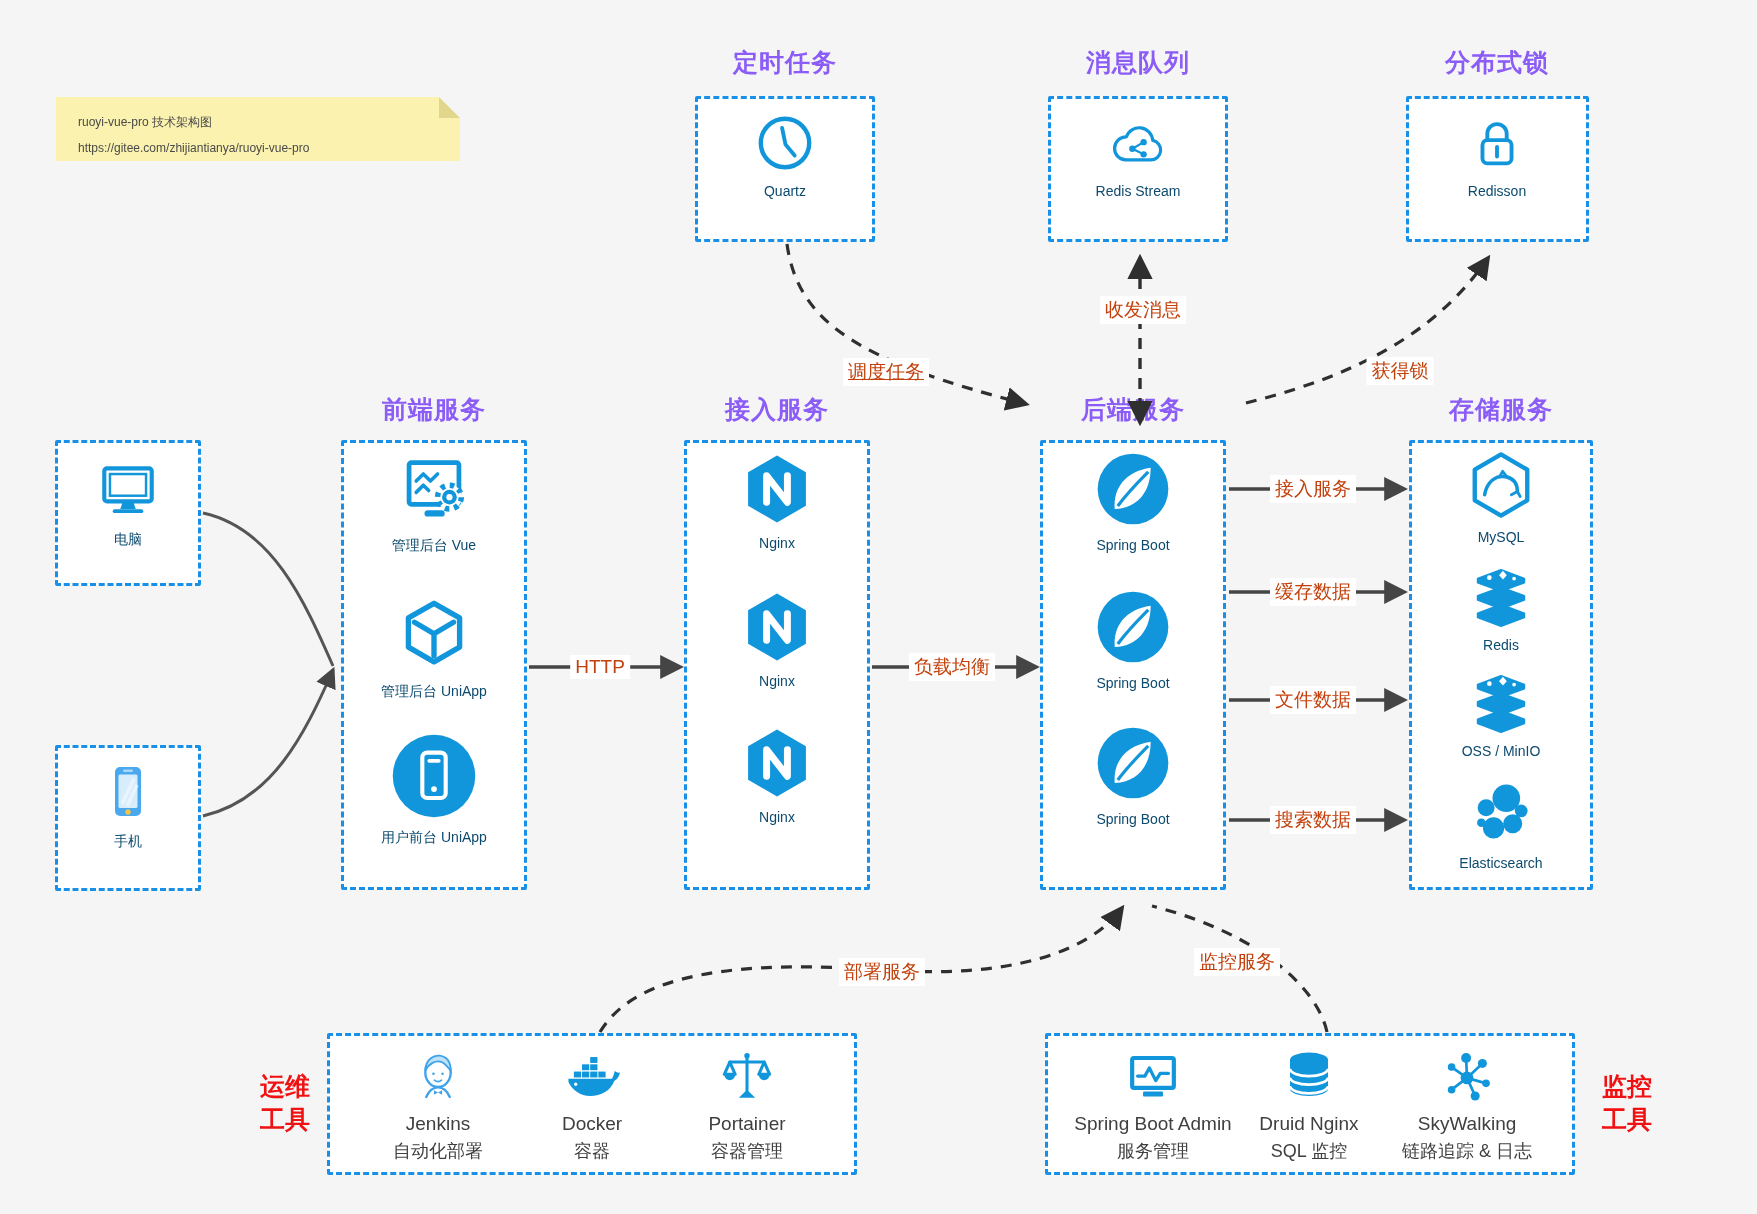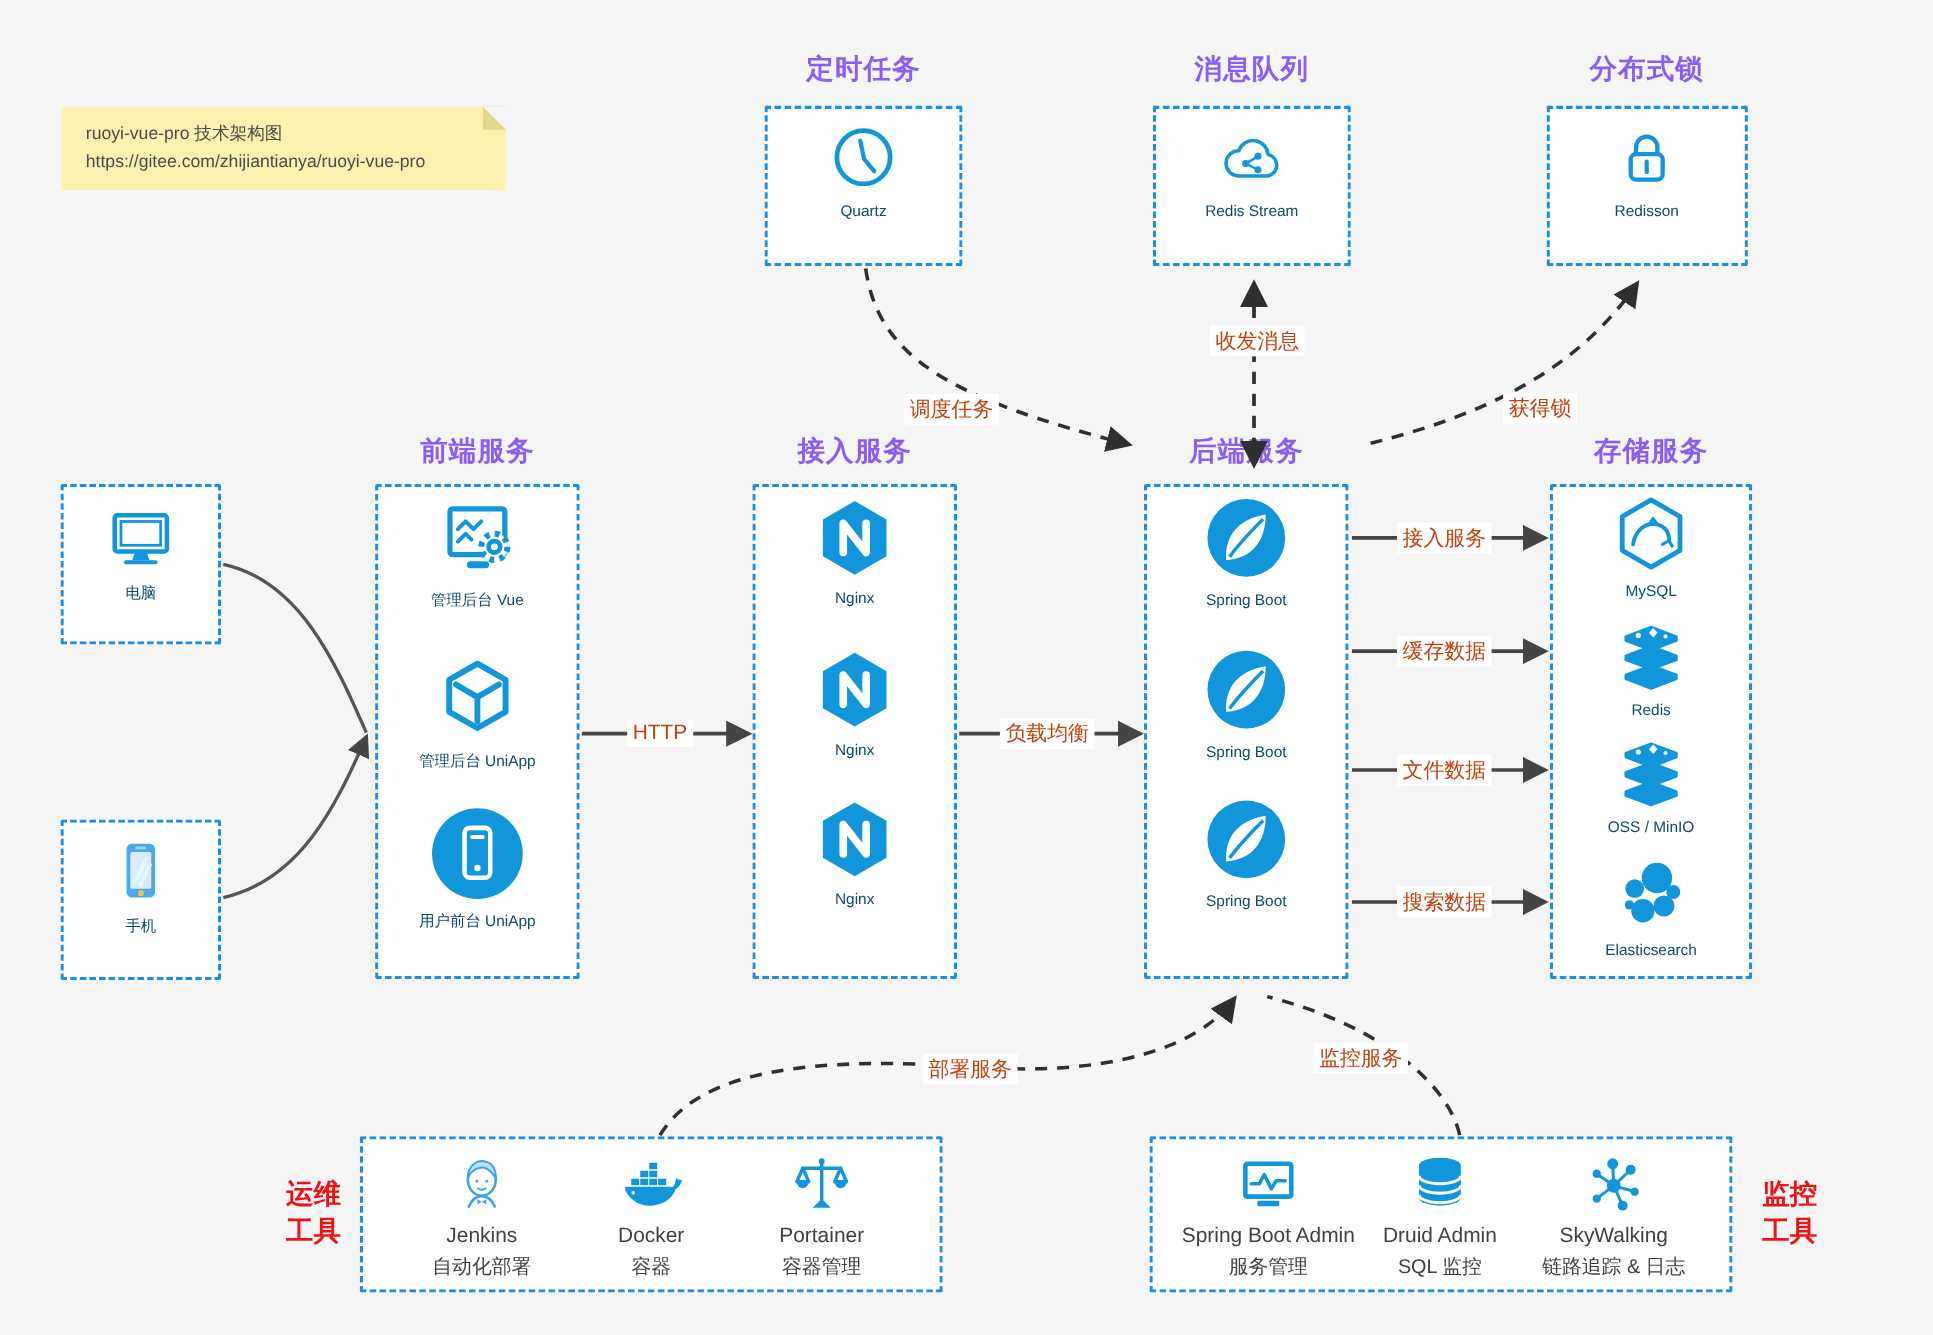--- a/index.html
+++ b/index.html
@@ -32,23 +32,23 @@
   .node .nlabel{
     font-size:14px;color:#0c4a6e;margin-top:9px;white-space:nowrap;text-align:center;
   }
   .tool-node .nname{font-size:19px;color:#3f3f3f;margin-top:7px;white-space:nowrap;}
   .tool-node .ndesc{font-size:18px;color:#3f3f3f;margin-top:4px;white-space:nowrap;}
   .blue{color:#1296db;}
   .lightblue{color:#4aa9ee;}
   .ic{display:flex;align-items:center;justify-content:center;}
   
   .note{
-    position:absolute;left:56px;top:97px;width:404px;height:76px;
+    position:absolute;left:56px;top:97px;width:404px;height:64px;
     background:#faf2ae;padding:12px 0 0 22px;box-sizing:border-box;
-    font-size:16px;line-height:26px;color:#4a4a4a;z-index:4;
+    font-size:12px;line-height:26px;color:#4a4a4a;z-index:4;
   }
   .note::before{
     content:'';position:absolute;top:0;right:0;
     border-style:solid;border-width:0 21px 21px 0;
     border-color:#f5f5f6 #f5f5f6 #e2d68c #e2d68c;
   }
   
   svg.overlay{position:absolute;left:0;top:0;z-index:2;pointer-events:none;}
   
   .edge-label{
@@ -486,36 +486,36 @@
     </span>
   <div class="nname">Spring Boot Admin</div>
   <div class="ndesc">服务管理</div>
 </div>
 <div class="node tool-node" style="left:1224px;top:1048px;width:170px;">
   <span class="ic blue">
       <svg width="58" height="58">
         <use href="#sym-database"></use>
       </svg>
     </span>
-  <div class="nname">Druid Admin</div>
+  <div class="nname">Druid Nginx</div>
   <div class="ndesc">SQL 监控</div>
 </div>
 <div class="node tool-node" style="left:1372px;top:1048px;width:190px;">
   <span class="ic blue">
       <svg width="58" height="58">
         <use href="#sym-topology"></use>
       </svg>
     </span>
   <div class="nname">SkyWalking</div>
   <div class="ndesc">链路追踪 &amp; 日志</div>
 </div>
 
 <div class="edge-label" style="left:600px;top:667px;">HTTP</div>
 <div class="edge-label" style="left:952px;top:667px;">负载均衡</div>
 <div class="edge-label" style="left:1313px;top:489px;">接入服务</div>
 <div class="edge-label" style="left:1313px;top:592px;">缓存数据</div>
 <div class="edge-label" style="left:1313px;top:700px;">文件数据</div>
 <div class="edge-label" style="left:1313px;top:820px;">搜索数据</div>
-<div class="edge-label" style="left:865px;top:372px;">调度任务</div>
+<div class="edge-label" style="left:886px;top:372px;text-decoration:underline;">调度任务</div>
 <div class="edge-label" style="left:1143px;top:310px;">收发消息</div>
 <div class="edge-label" style="left:1400px;top:371px;">获得锁</div>
 <div class="edge-label" style="left:882px;top:972px;">部署服务</div>
 <div class="edge-label" style="left:1237px;top:962px;">监控服务</div>
 
 </body></html>

